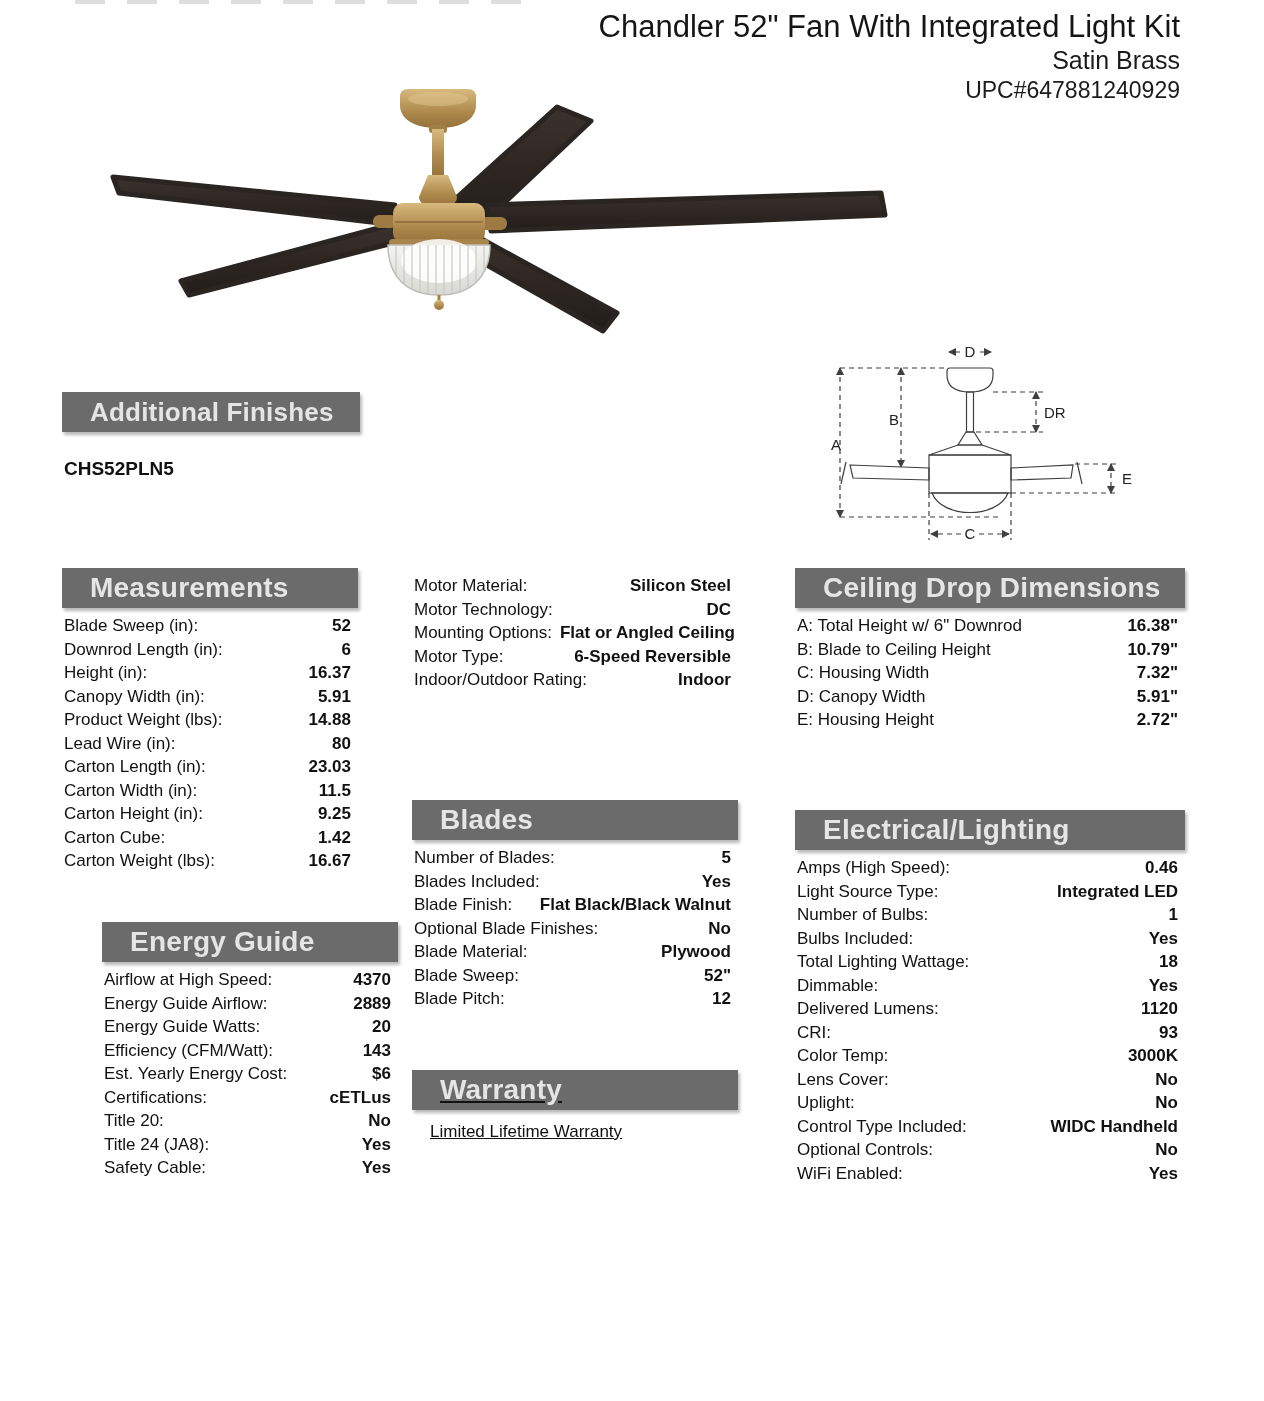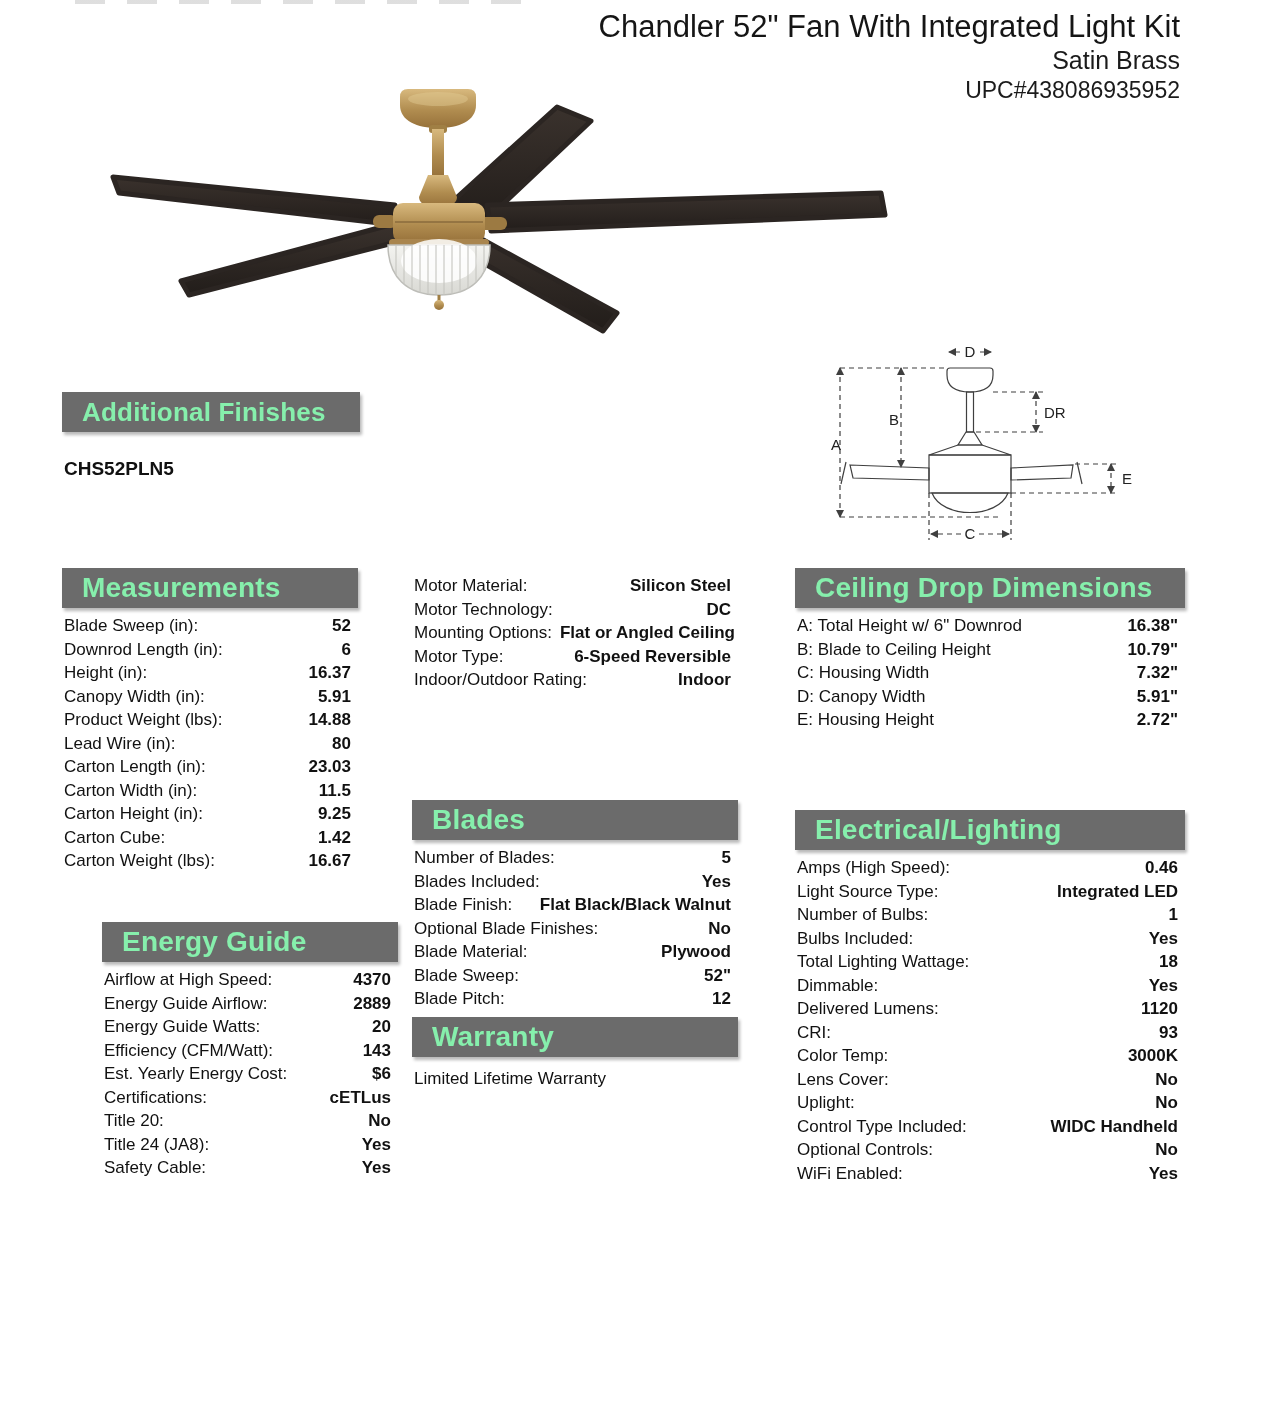--- a/index.html
+++ b/index.html
@@ -12,57 +12,57 @@
     opacity:.55; }
 
   
   .product-header { position:absolute; top:8px; right:84px; text-align:right; }
   .product-title  { font-size:31px; line-height:1.2; color:#151515; }
   .product-finish { font-size:25px; line-height:1.25; color:#1b1b1b; }
   .product-upc    { font-size:23px; line-height:1.3; color:#1b1b1b; }
 
   
   .spec { position:absolute; }
-  .spec-header { background:#6b6b6b; color:#86efac; font-weight:bold; font-size:28px;
-    height:40px; line-height:40px; padding-left:20px;
+  .spec-header { background:#6b6b6b; color:#e5e5e5; font-weight:bold; font-size:28px;
+    height:40px; line-height:40px; padding-left:28px;
     box-shadow:2px 3px 3px rgba(0,0,0,0.28); letter-spacing:.2px; white-space:nowrap; overflow:hidden; }
   .rows { margin-top:6px; padding-left:2px; padding-right:7px; }
   .spec-row { display:flex; justify-content:space-between; align-items:baseline;
     font-size:17px; line-height:23.5px; }
   .spec-row .lbl { white-space:nowrap; padding-right:8px; }
   .spec-row .val { white-space:nowrap; text-align:right;font-weight:bold; }
-  .warranty-text { margin-top:12px; padding-left:2px; font-size:17px; }
+  .warranty-text { margin-top:12px; padding-left:2px; font-size:17px;margin-left:16px; }
 
   #sec-additional   { left:62px;  top:392px; width:298px; }
   #sec-additional .spec-header { font-size:26px; }
   .finish-model { margin-top:26px; font-size:19px; font-weight:bold; padding-left:2px; }
 
   #sec-measurements { left:62px;  top:568px; width:296px; }
   #sec-energy       { left:62px;  top:922px; width:296px;margin-left:40px; }
   #sec-motor        { left:412px; top:568px; width:326px; }
   #sec-blades       { left:412px; top:800px; width:326px; }
-  #sec-warranty     { left:412px; top:1017px; width:326px; }
+  #sec-warranty     { left:412px; top:1070px; width:326px;text-decoration:underline; }
   #sec-ceiling      { left:795px; top:568px; width:390px; }
   #sec-electrical   { left:795px; top:762px; width:390px;margin-top:48px; }
 
   .fan-image { position:absolute; left:105px; top:55px; width:790px; height:290px; }
   .drop-diagram { position:absolute; left:830px; top:333px; width:312px; height:226px; }
   .diag-label { font-size:15px; fill:#222; font-family:"Liberation Sans",sans-serif; }
 </style>
 </head>
 <body>
 
 <div class="sheet">
 
   <div class="logo-crop"></div>
 
   <div class="product-header">
     <div class="product-title">Chandler 52" Fan With Integrated Light Kit</div>
     <div class="product-finish">Satin Brass</div>
-    <div class="product-upc">UPC#438086935952</div>
+    <div class="product-upc">UPC#647881240929</div>
   </div>
 
   <svg class="fan-image" viewBox="0 0 790 290" aria-hidden="true">
     <defs>
       <linearGradient id="brassG" x1="0" y1="0" x2="0" y2="1">
         <stop offset="0" stop-color="#d8b97e"></stop>
           <stop offset=".55" stop-color="#b08c4f"></stop>
           <stop offset="1" stop-color="#96713a"></stop>
       </linearGradient>
       <linearGradient id="bladeG" x1="0" y1="0" x2="0" y2="1">

